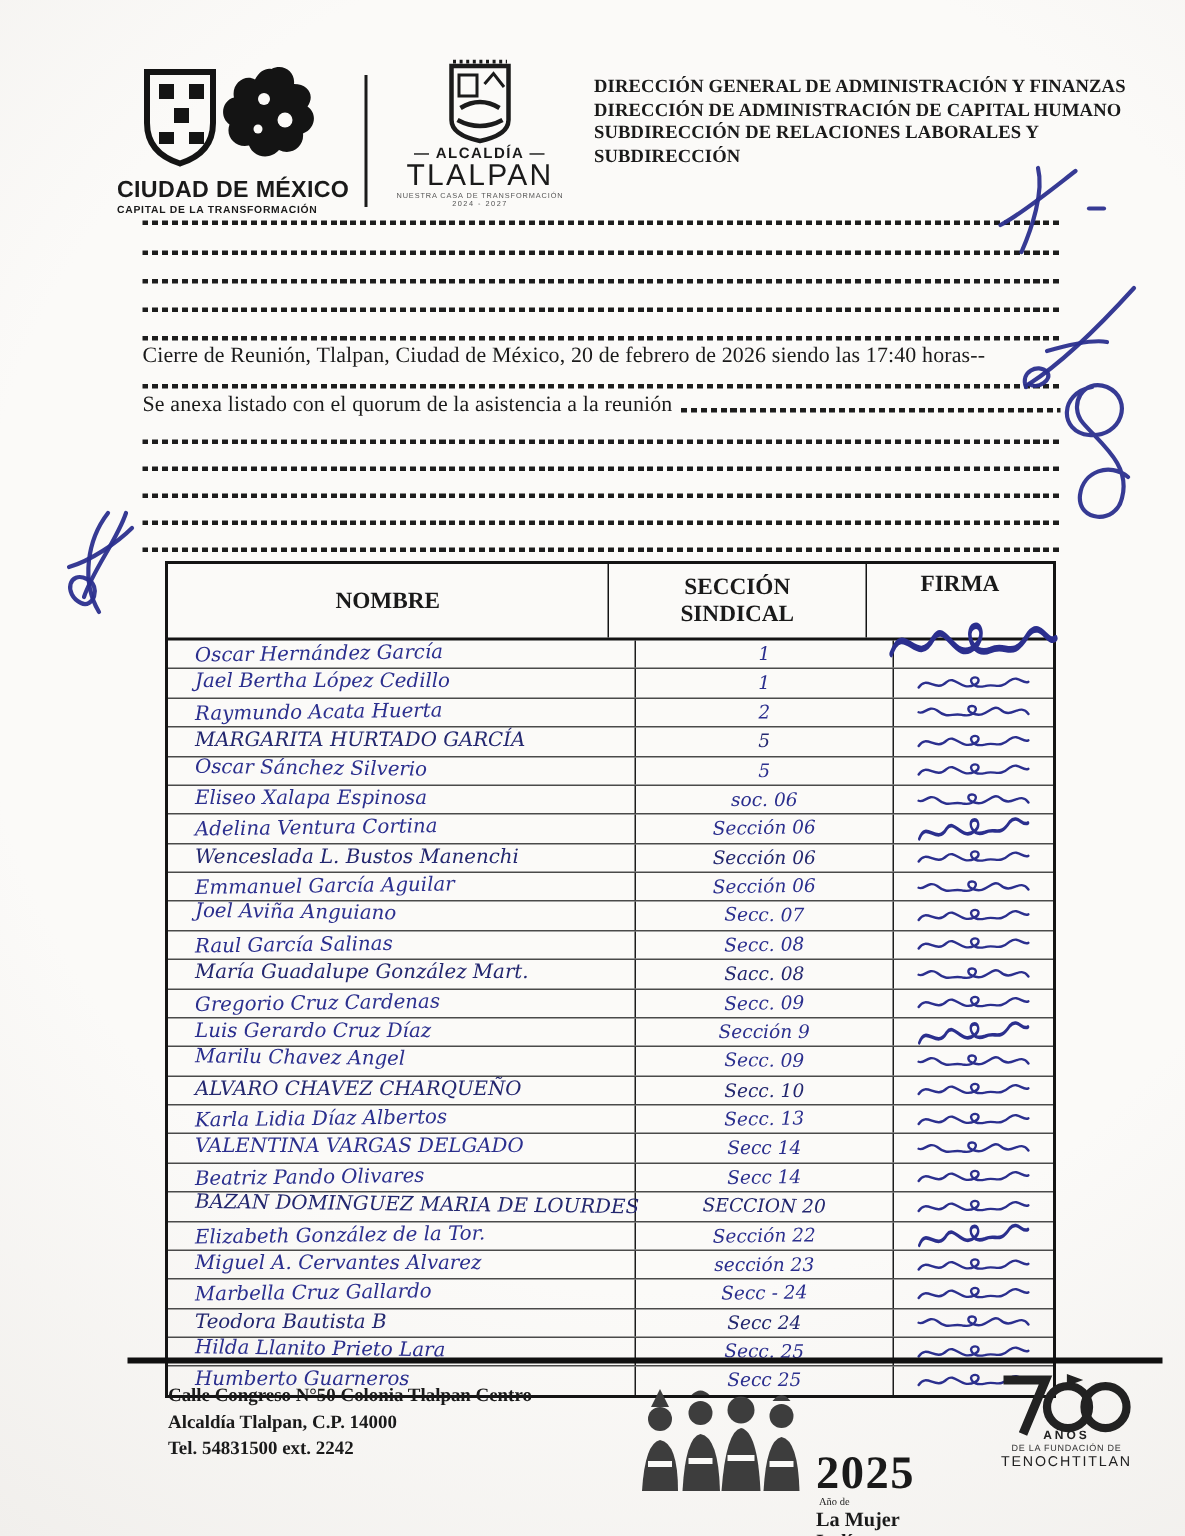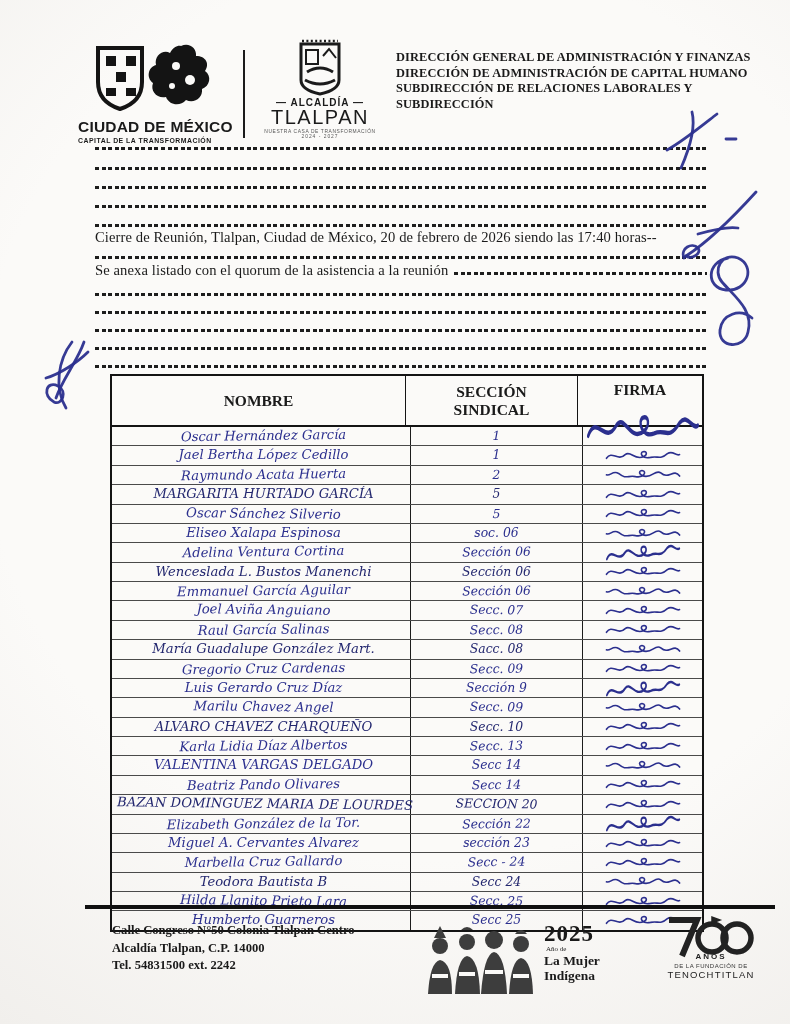--- a/index.html
+++ b/index.html
@@ -30,40 +30,40 @@
   .ink path{fill:none;stroke:#2b2f8e;stroke-width:2.8;stroke-linecap:round;opacity:.95;}
   
   .att-table{position:absolute;left:110px;top:374px;width:590px;border:2.4px solid #141414;background:transparent;}
   .t-head{display:flex;height:49px;border-bottom:2px solid #141414;font-weight:bold;font-size:15.5px;}
   .t-head>div{display:flex;flex-direction:column;align-items:center;justify-content:center;line-height:1.15;}
   .ch-name{width:293px;border-right:1.8px solid #141414;}
   .ch-sec{width:171px;border-right:1.8px solid #141414;}
   .ch-sig{flex:1;justify-content:flex-start!important;padding-top:5px;}
   .t-row{display:flex;height:18.38px;border-bottom:1px solid #4a4a4a;overflow:visible;}
   .t-row:last-child{border-bottom:none;}
-  .c-name{width:293px;border-right:1.8px solid #1c1c1c;padding-left:5px;overflow:visible;text-align:center;}
+  .c-name{width:293px;border-right:1.8px solid #1c1c1c;padding-left:18px;overflow:visible;}
   .c-sec{width:171px;border-right:1.8px solid #1c1c1c;text-align:center;overflow:visible;}
   .c-sig{flex:1;display:flex;align-items:center;justify-content:center;overflow:visible;}
   .hand{font-family:"DejaVu Serif",serif;font-style:italic;color:#2b2f8e;font-size:13.2px;
         line-height:18px;white-space:nowrap;display:block;}
   .c-sec .hand{font-size:12.4px;}
   .t-row:nth-child(odd) .hand{transform:rotate(-.8deg);}
   .t-row:nth-child(4n) .hand{color:#23276f;}
   .t-row:nth-child(5n) .hand{transform:rotate(.7deg);}
   .sig{width:84px;height:15px;overflow:visible;}
   .sig path{fill:none;stroke:#2b2f8e;stroke-width:1.7;stroke-linecap:round;}
   .t-row:nth-child(3n) .sig{transform:scaleX(-1) rotate(2deg);}
   .t-row:nth-child(1) .sig{transform:scale(1.5,2.8) translateY(-3px);}
   .t-row:nth-child(7n) .sig{transform:rotate(-4deg) scaleY(1.5);}
   
   .f-rule{position:absolute;left:85px;top:905px;width:690px;height:4px;background:#101010;}
   .f-addr{position:absolute;left:112px;top:922px;font-weight:600;font-size:12.6px;line-height:1.4;}
   .f-women{position:absolute;left:424px;top:916px;}
   .f-year{position:absolute;left:544px;top:922px;line-height:1;}
-  .f-year .y{font-weight:bold;font-size:23px;letter-spacing:1px;}
+  .f-year .y{font-weight:bold;font-size:31px;letter-spacing:1px;margin-top:44px;}
   .f-year .p{font-size:7px;margin:1px 0 1px 2px;}
   .f-year .l{font-weight:bold;font-size:13.5px;line-height:1.1;}
   .f-anniv{position:absolute;left:648px;top:912px;width:126px;text-align:center;color:#222;}
   .f-anniv .n7{height:46px;}
   .f-anniv .a1{font-family:"Liberation Sans",sans-serif;font-weight:bold;font-size:8px;letter-spacing:2px;margin-top:-6px;}
   .f-anniv .a2{font-family:"Liberation Sans",sans-serif;font-size:6px;letter-spacing:.5px;margin-top:2px;color:#333;}
   .f-anniv .a3{font-family:"Liberation Sans",sans-serif;font-weight:normal;font-size:9.5px;letter-spacing:1.2px;}
   svg{display:block;margin:0 auto;}
 </style>
 </head>

